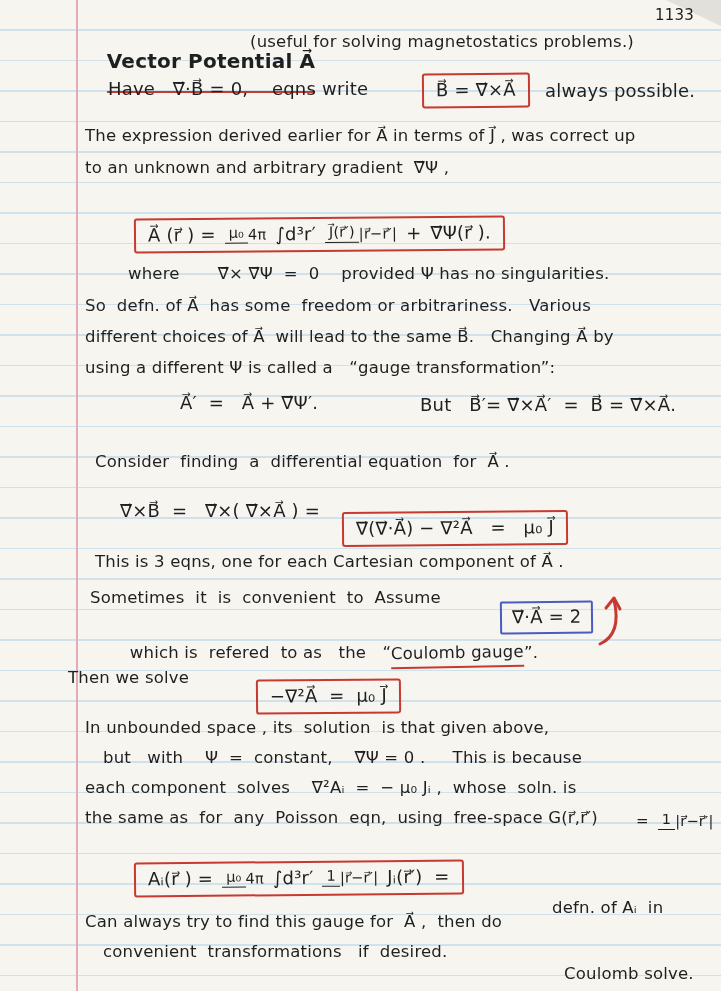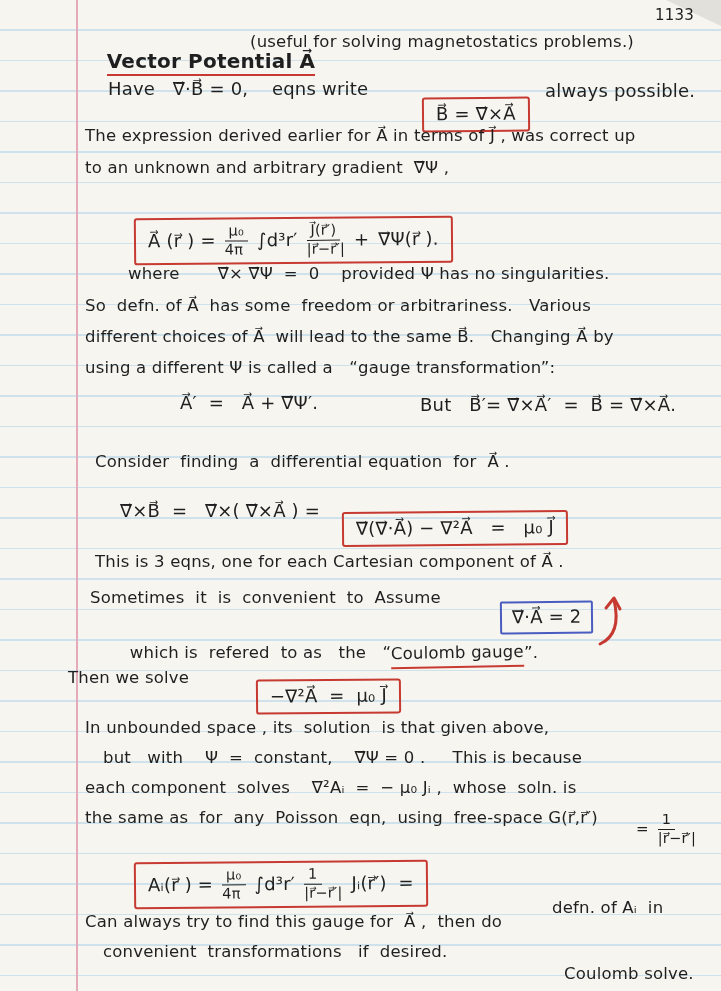--- a/index.html
+++ b/index.html
@@ -25,33 +25,33 @@
     opacity:.8;
   }
   .hw {
     position:absolute; white-space:pre; font-size:16.5px; line-height:1.25;
     letter-spacing:.2px; color:#1f1f1f;
   }
   .eq { font-size:18px; }
   .sm { font-size:15px; }
   .title {
     font-size:20px; font-weight:bold;
-    border-bottom:2.5px solid #c63a31; padding-bottom:1px;
+    border-bottom:2.5px solid #c63a31; padding-bottom:18px;
     transform:rotate(-0.4deg);
   }
   .redbox {
     display:inline-block; border:2.2px solid #c63a31; padding:4px 12px;
     border-radius:3px; transform:rotate(-0.5deg); background:transparent;
   }
   .bluebox {
     display:inline-block; border:2px solid #4a5cc0; padding:3px 10px;
     border-radius:2px; transform:rotate(-0.6deg);
   }
   .eqrow { display:inline-flex; align-items:center; gap:9px; white-space:pre; }
-  .frac { display:inline-flex; flex-direction:column; align-items:flex-start; line-height:1.1; }
+  .frac { display:inline-flex; flex-direction:row; align-items:flex-end; line-height:1.1; }
   .frac .num { padding:0 4px 1px 4px; border-bottom:1.8px solid currentColor; }
   .frac .den { padding-top:1px; }
   .frac.small { font-size:14.5px; }
   .underline-red {
     border-bottom:2.5px solid #c63a31; padding-bottom:2px;
     transform:rotate(-1deg); display:inline-block;
   }
   .note { line-height:1.35; }
   svg.arrow { position:absolute; overflow:visible; }
 </style>
@@ -63,21 +63,21 @@
   <div class="page-curl"></div>
 
   <div class="hw sm" style="left:655px; top:6px;">1133</div>
 
   <div class="hw" style="left:85px; top:28px;">
     <span class="title">Vector Potential A⃗</span>
   </div>
   <div class="hw" style="left:250px; top:32px;">(useful for solving magnetostatics problems.)</div>
 
   <div class="hw eq" style="left:108px; top:78px;">Have   ∇⃗·B⃗ = 0,    eqns write</div>
-  <div class="hw eq" style="left:398px; top:74px;">
+  <div class="hw eq" style="left:398px; top:50px;">
     <span class="redbox">B⃗ = ∇⃗×A⃗</span>
   </div>
   <div class="hw eq" style="left:545px; top:80px;">always possible.</div>
 
   <div class="hw" style="left:85px; top:126px;">The expression derived earlier for A⃗ in terms of J⃗ , was correct up</div>
   <div class="hw" style="left:85px; top:158px;">to an unknown and arbitrary gradient  ∇⃗Ψ ,</div>
 
   <div class="hw" style="left:112px; top:196px;">
     <span class="redbox eqrow eq">
       <span>A⃗ (r⃗ ) =</span>

